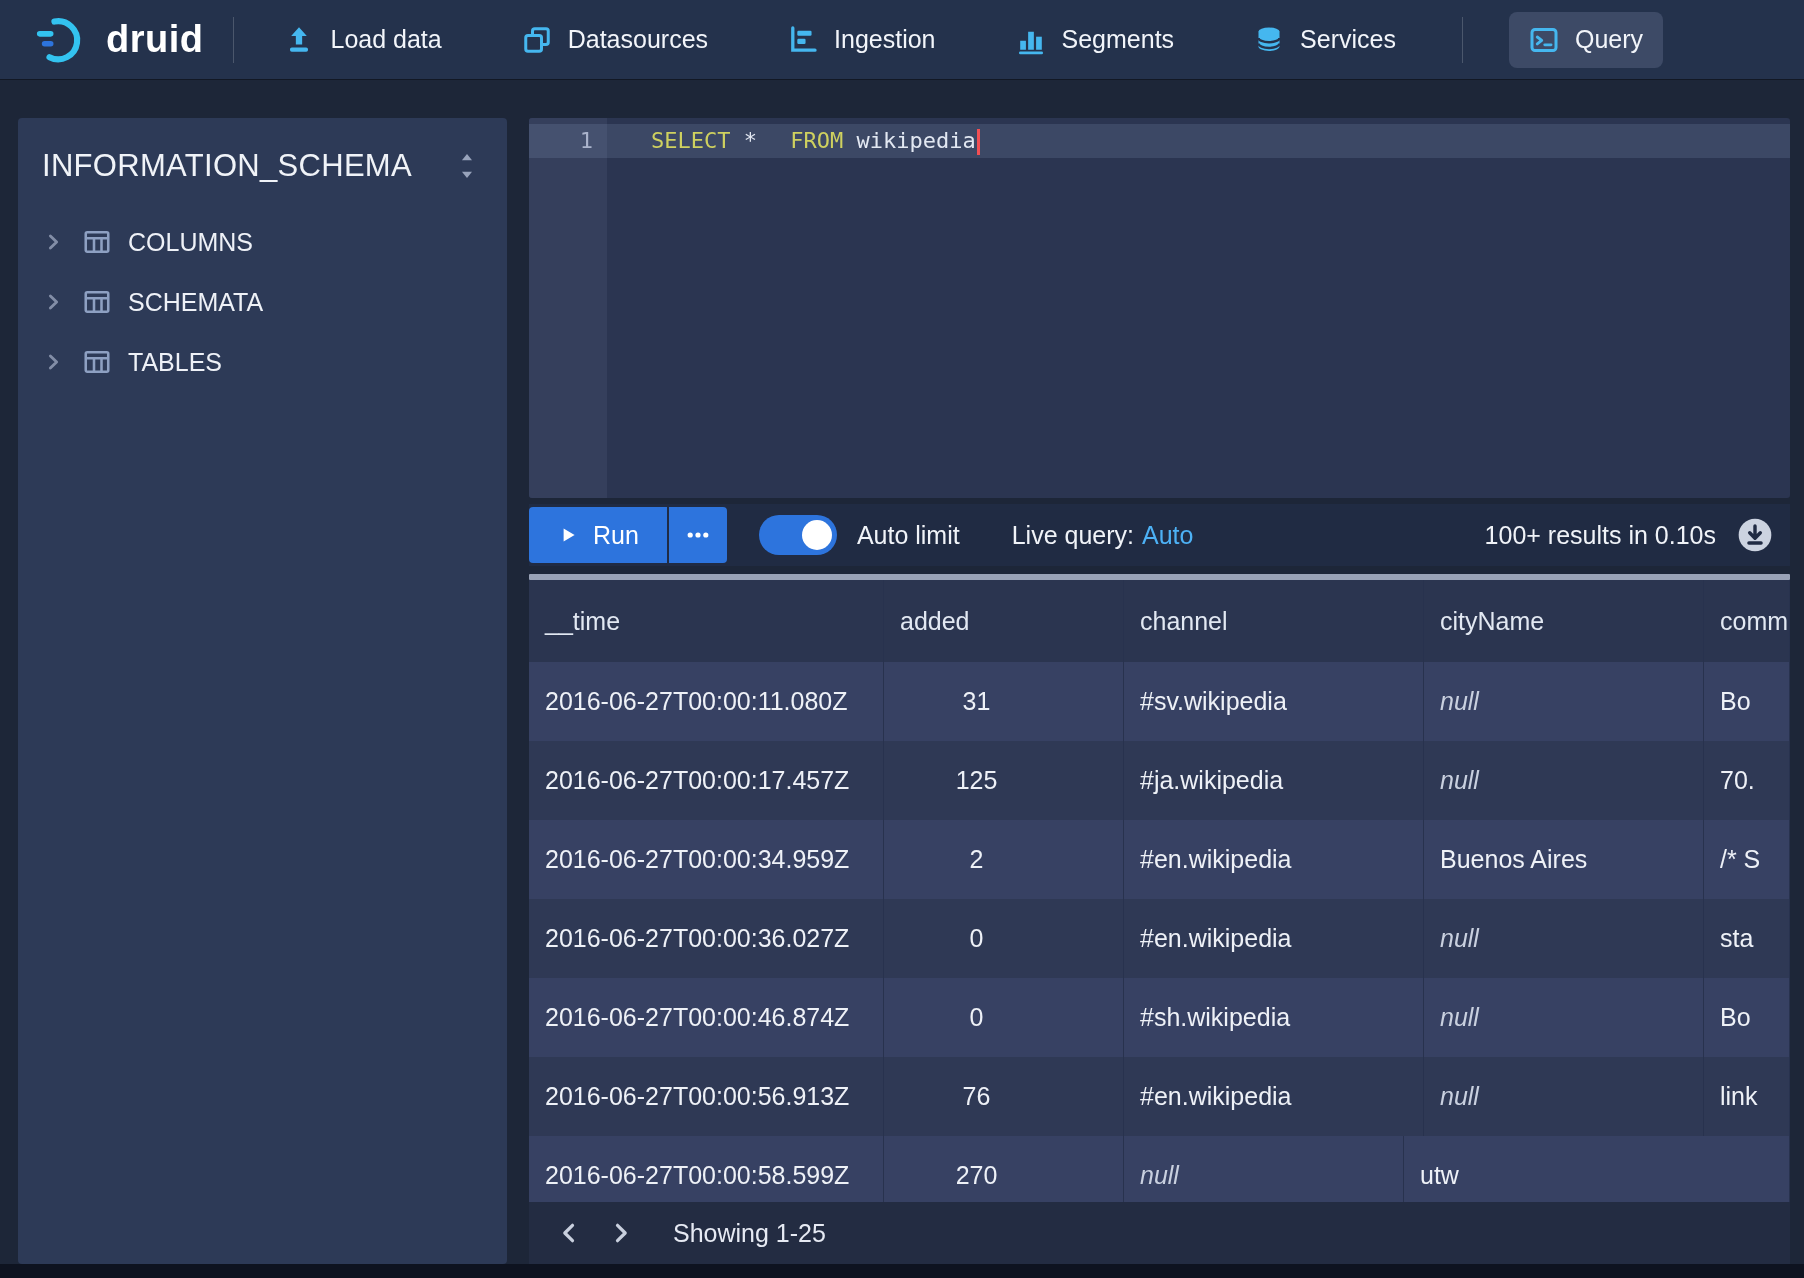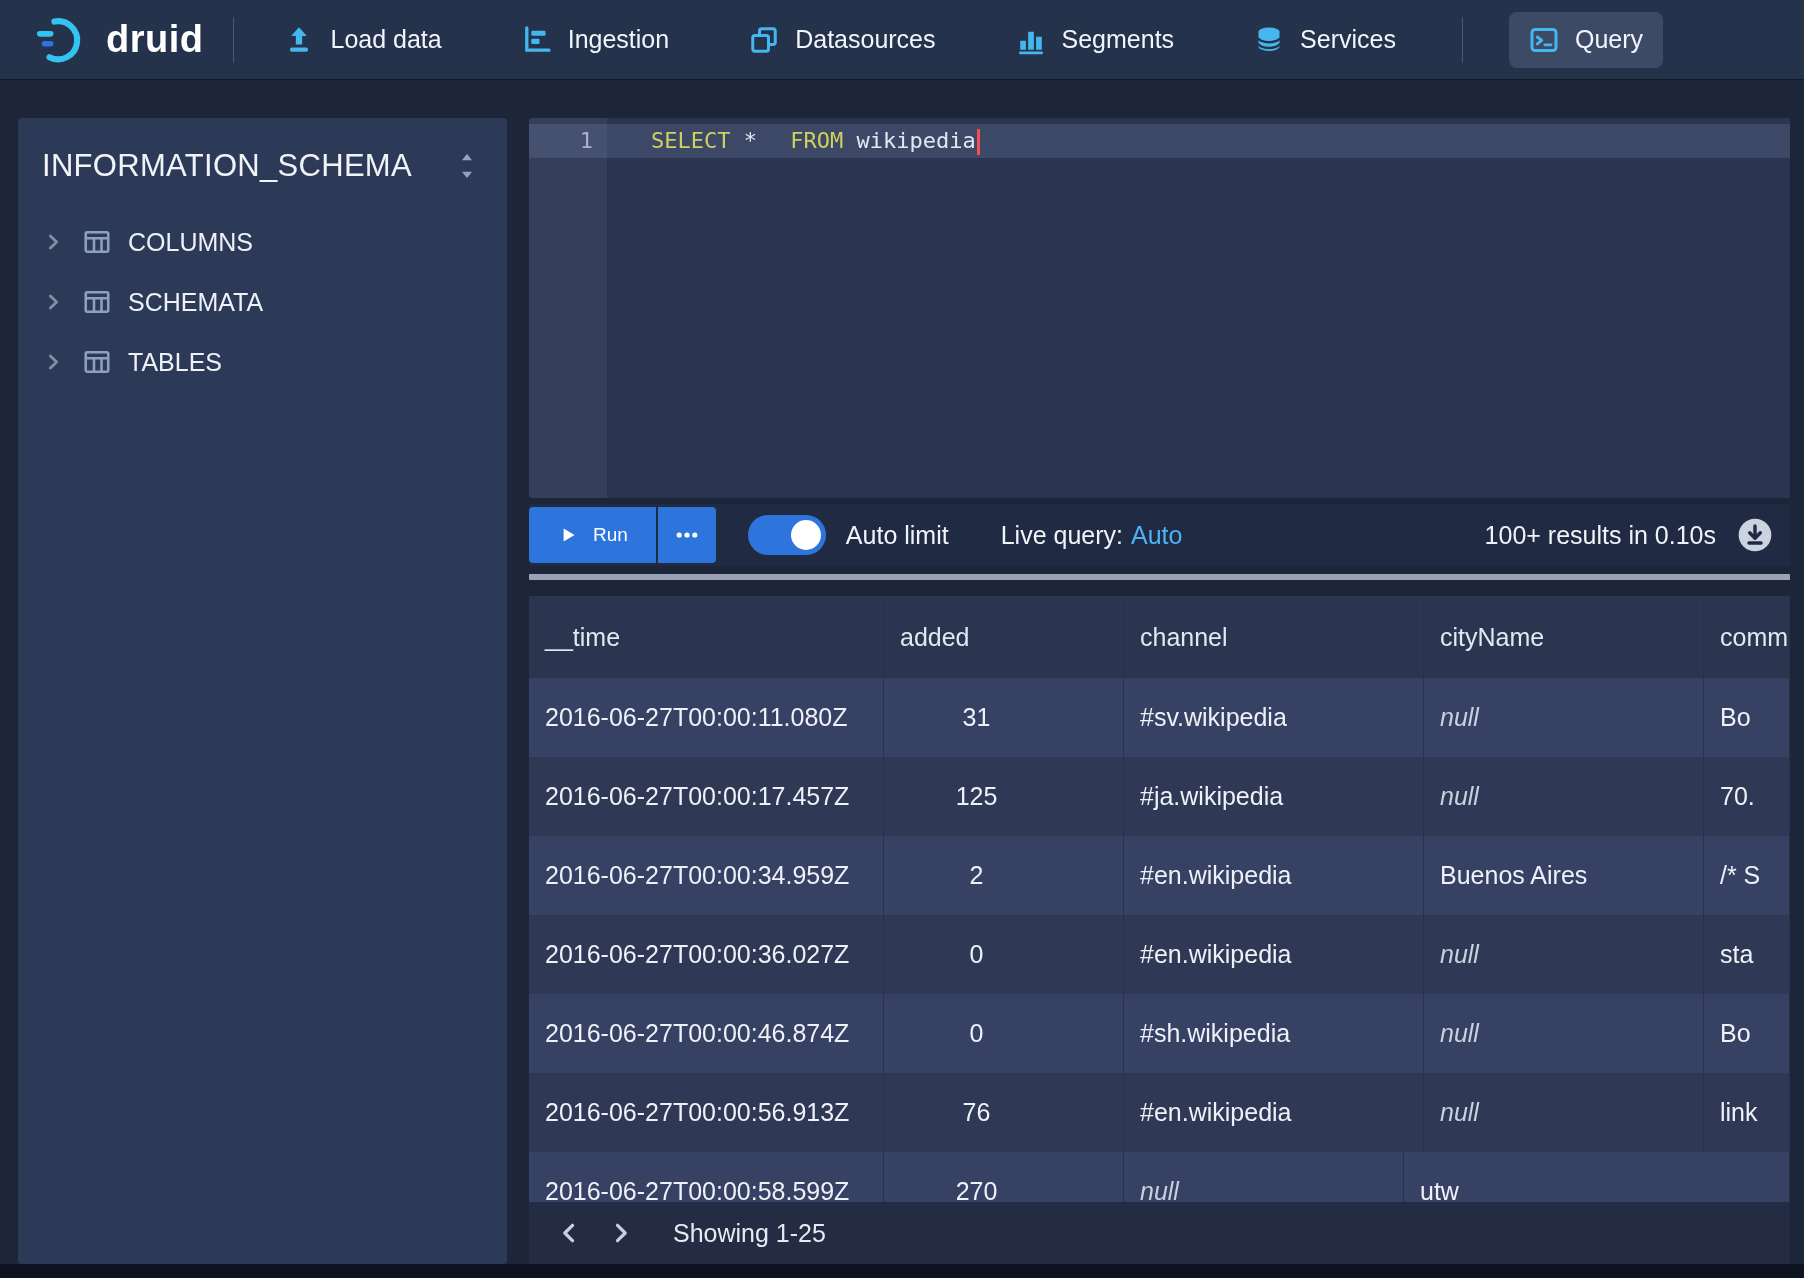--- a/index.html
+++ b/index.html
@@ -81,42 +81,42 @@
   }
 
   
   .run-bar {
     height:62px; flex:none; margin-top:6px; display:flex; align-items:center;
     background:#202b43; padding-right:10px;
   }
   .btn-group { display:flex; align-items:center; }
   .run-btn {
     display:flex; align-items:center; gap:14px; background:#2d74dd; color:#fff;
-    font-size:19px; font-weight:500; padding:0 28px; height:56px;
+    font-size:25px; font-weight:500; padding:0 28px; height:56px;
     border:none; border-radius:4px 0 0 4px; cursor:pointer;
     font-family:"Liberation Sans", sans-serif;
   }
   .more-btn {
     background:#2d74dd; height:56px; width:58px; margin-left:2px;
     border:none; border-radius:0 4px 4px 0; cursor:pointer;
     display:flex; align-items:center; justify-content:center;
   }
   .switch { width:78px; height:40px; border-radius:20px; background:#2d74dd; position:relative; margin-left:32px; cursor:pointer; flex:none; }
   .switch-knob { position:absolute; right:5px; top:5px; width:30px; height:30px; border-radius:50%; background:#fff; }
   .switch-label { font-size:25px; margin-left:20px; color:#f0f3f8; }
   .live-query { margin-left:52px; font-size:25px; color:#f0f3f8; }
   .live-query-value { color:#4db1f5; margin-left:10px; cursor:pointer; }
   .results-summary { margin-left:auto; font-size:25px; color:#f0f3f8; }
   .download-btn { width:38px; height:38px; margin:0 6px 0 20px; cursor:pointer; flex:none; }
 
   
   .drag-divider { height:6px; flex:none; margin-top:8px; background:#99a2b6; border-radius:1px; cursor:row-resize; }
 
   
-  .results { flex:1; min-height:0; margin-top:16px; overflow:hidden; background:#b91c1c; }
+  .results { flex:1; min-height:0; margin-top:0; overflow:hidden; background:#b91c1c; }
   .thead { display:flex; height:82px; background:#2b3550; }
   .th, .td {
     display:flex; align-items:center; padding:0 16px; font-size:25px;
     border-right:1px solid #28324e; white-space:nowrap; overflow:hidden; flex:none;
   }
   .th { color:#e2e8f2; cursor:pointer; }
   .td { color:#eef1f7; cursor:pointer; }
   .trow { display:flex; height:79px; }
   .trow:nth-child(odd) { background:#374163; }
   .trow:nth-child(even) { background:#2f3955; }
@@ -162,35 +162,35 @@
         <svg width="30" height="30" viewBox="0 0 20 20" fill="#45b7ef">
           <path d="M10 1.5l5.2 5.8h-3.1V13H7.9V7.3H4.8z"></path>
           <rect x="4" y="15" width="12" height="2.8" rx="1.2"></rect>
         </svg>
       </span>
       <span>Load data</span>
     </div>
     <div class="nav-item">
       <span class="nav-icon">
         <svg width="30" height="30" viewBox="0 0 20 20">
+          <rect x="7" y="2.5" width="10.5" height="10.5" rx="1.5" fill="none" stroke="#45b7ef" stroke-width="2"></rect>
+          <rect x="2.5" y="7" width="10.5" height="10.5" rx="1.5" fill="#24324c" stroke="#45b7ef" stroke-width="2"></rect>
+        </svg>
+      </span>
+      <span>Datasources</span>
+    </div>
+    <div class="nav-item">
+      <span class="nav-icon">
+        <svg width="30" height="30" viewBox="0 0 20 20">
           <path d="M3.2 2v14.8H18" fill="none" stroke="#45b7ef" stroke-width="2.2" stroke-linecap="round"></path>
           <rect x="6.2" y="3.8" width="9.5" height="3.4" rx="0.8" fill="#45b7ef"></rect>
           <rect x="6.2" y="9.2" width="5.5" height="3.4" rx="0.8" fill="#45b7ef"></rect>
         </svg>
       </span>
       <span>Ingestion</span>
-    </div>
-    <div class="nav-item">
-      <span class="nav-icon">
-        <svg width="30" height="30" viewBox="0 0 20 20">
-          <rect x="7" y="2.5" width="10.5" height="10.5" rx="1.5" fill="none" stroke="#45b7ef" stroke-width="2"></rect>
-          <rect x="2.5" y="7" width="10.5" height="10.5" rx="1.5" fill="#24324c" stroke="#45b7ef" stroke-width="2"></rect>
-        </svg>
-      </span>
-      <span>Datasources</span>
     </div>
     <div class="nav-item">
       <span class="nav-icon">
         <svg width="30" height="30" viewBox="0 0 20 20" fill="#45b7ef">
           <rect x="2.8" y="10.5" width="3.8" height="6"></rect>
           <rect x="8.1" y="4.5" width="3.8" height="12"></rect>
           <rect x="13.4" y="7.8" width="3.8" height="8.7"></rect>
           <rect x="2" y="17.6" width="16" height="1.9" rx="0.9"></rect>
         </svg>
       </span>

